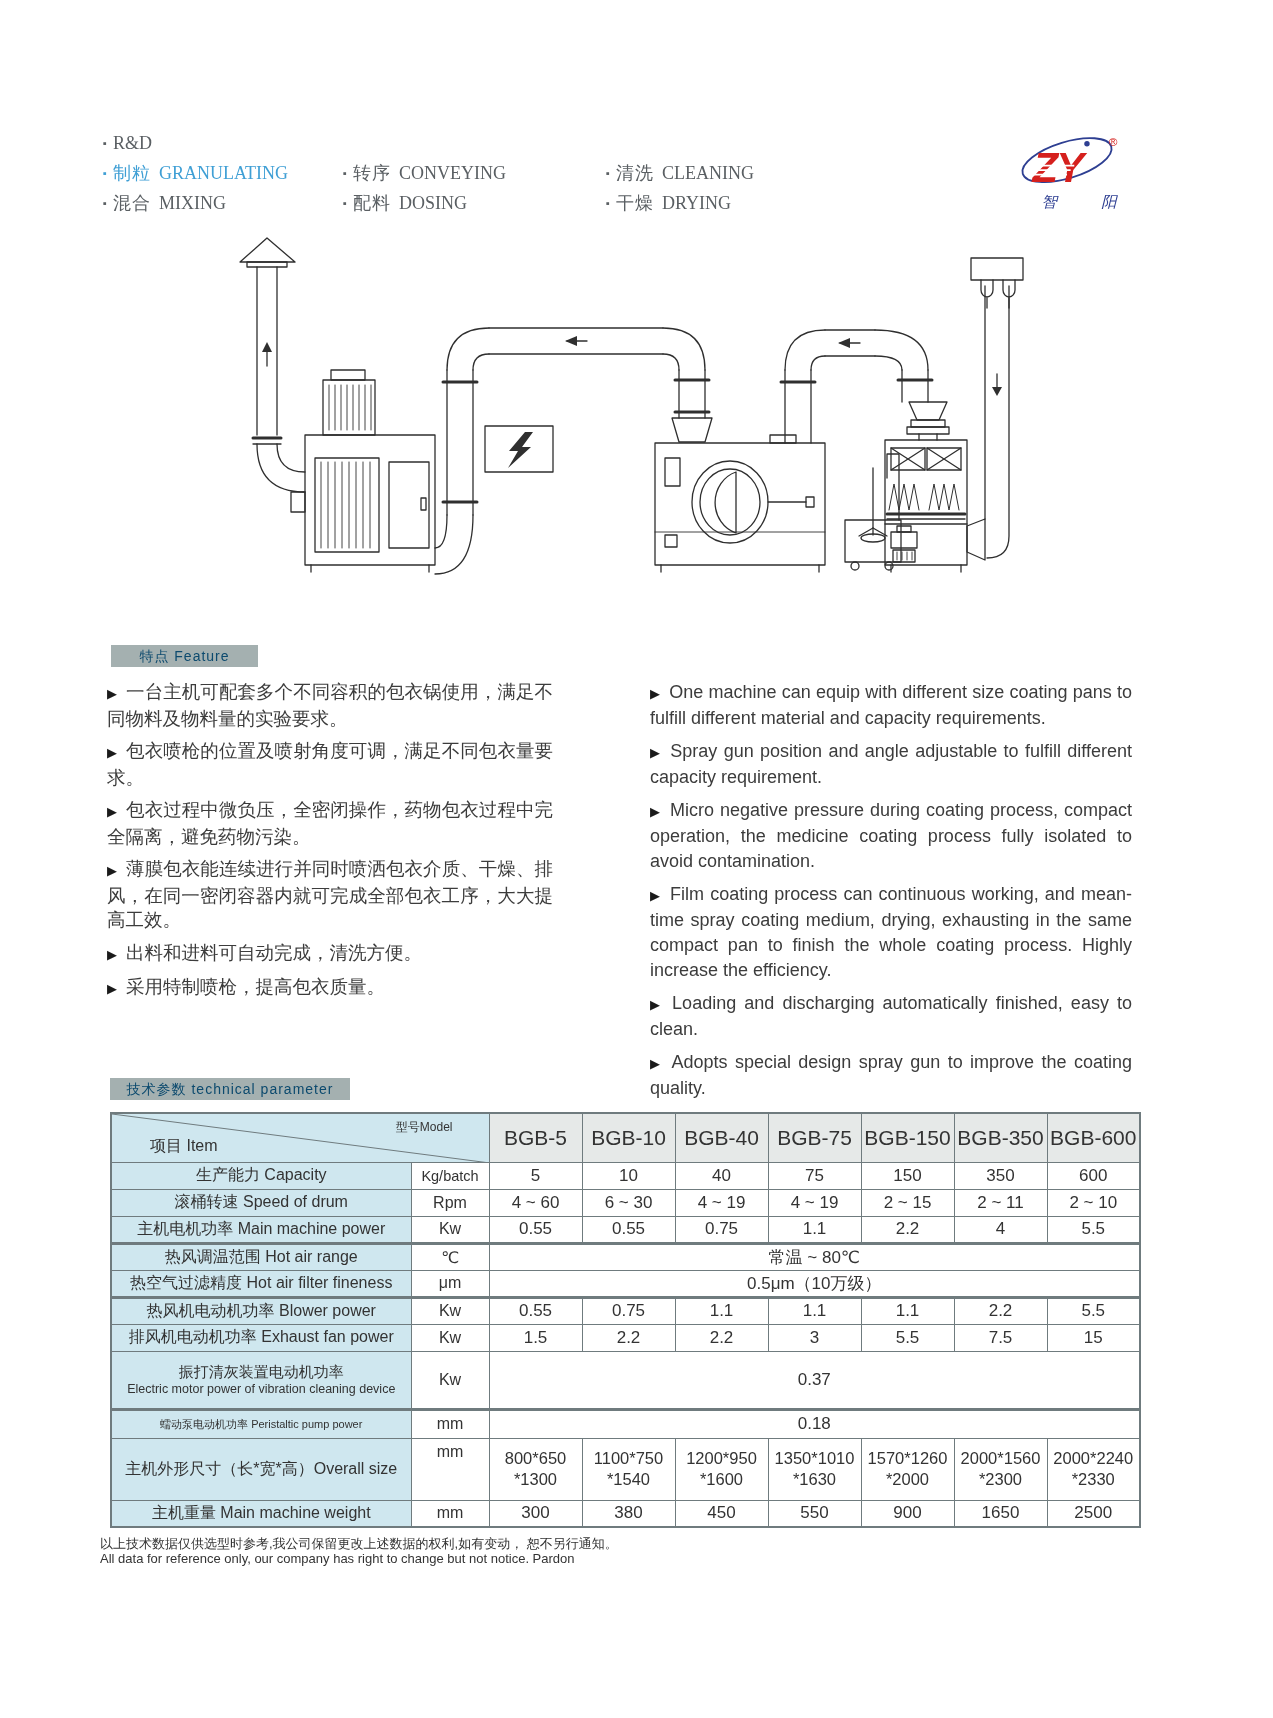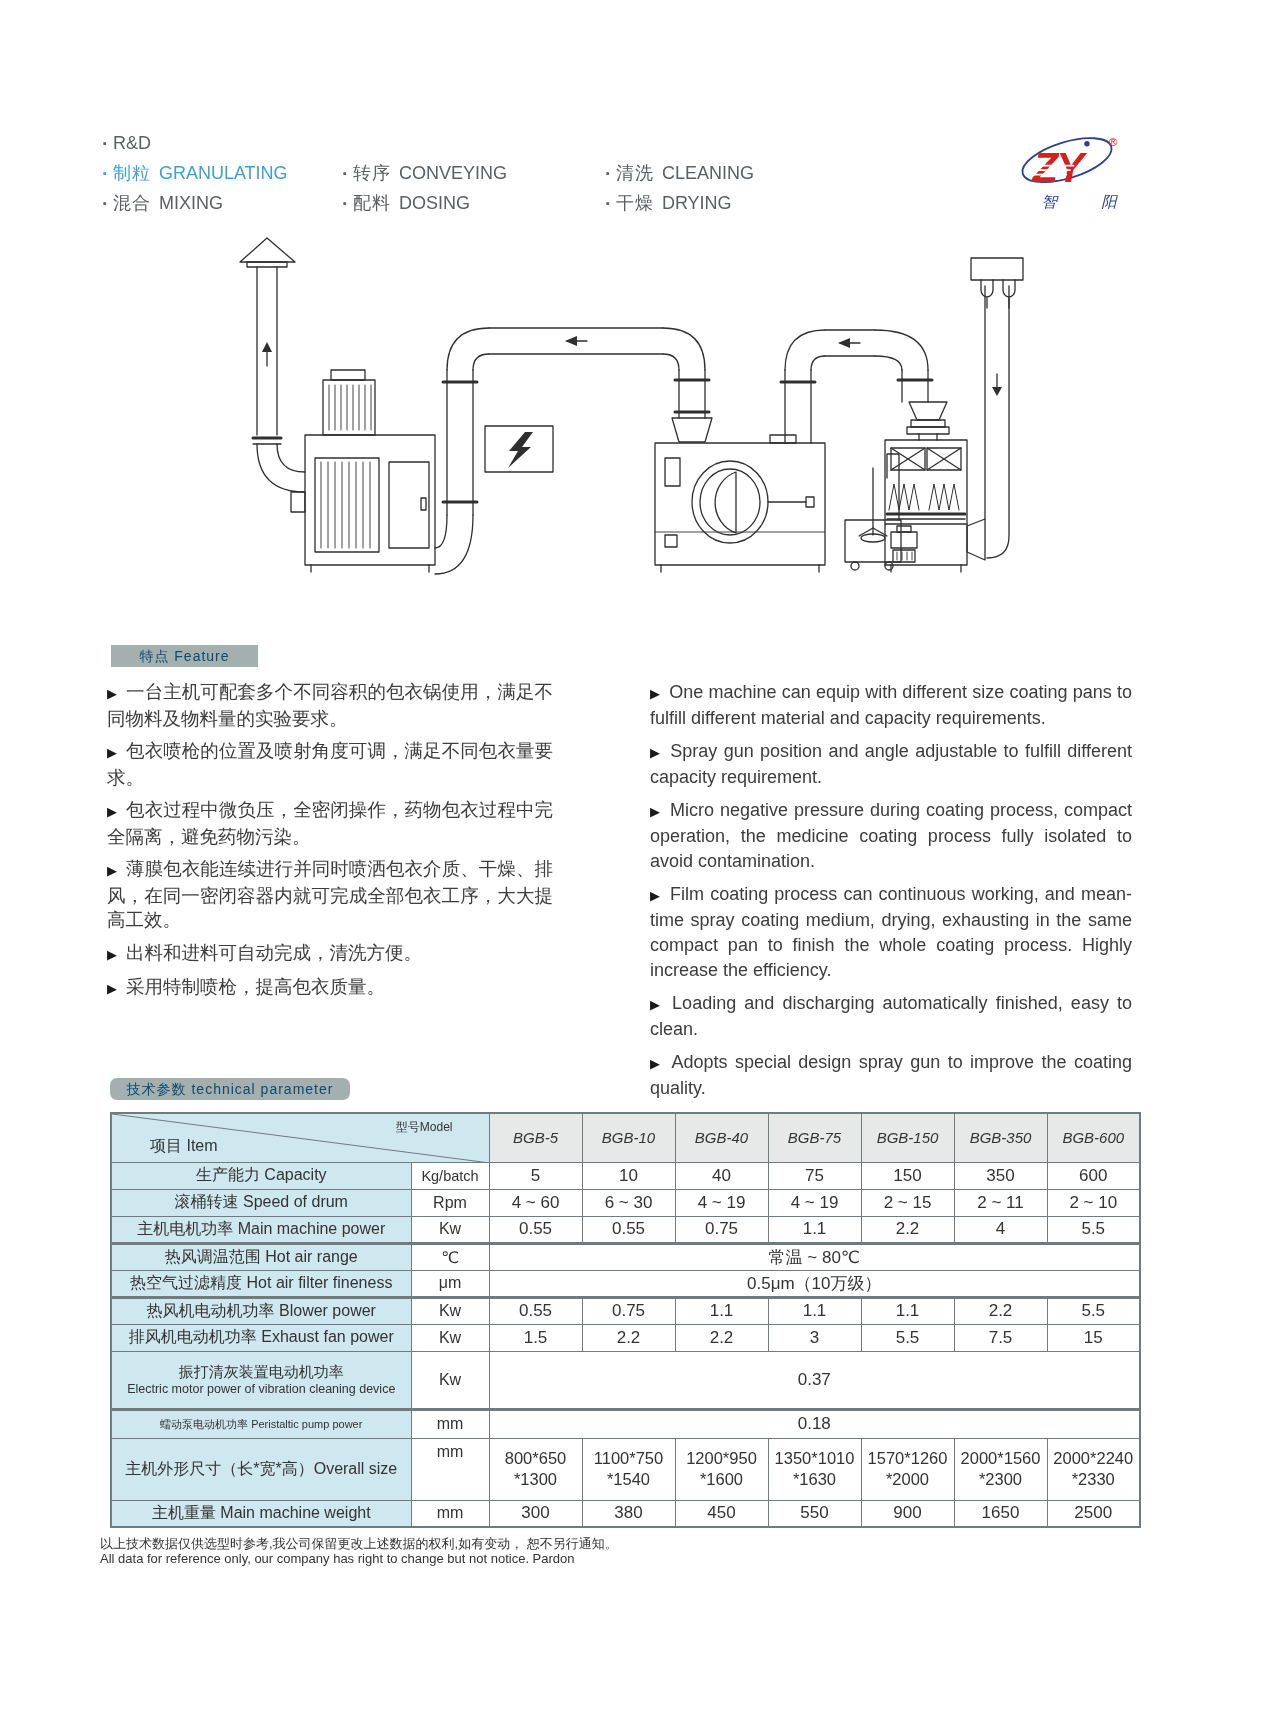--- a/index.html
+++ b/index.html
@@ -1,20 +1,20 @@
 <!DOCTYPE html>
 <html><head>
 <meta charset="utf-8">
 <style>
   html,body{margin:0;padding:0;background:#fff;}
   .page{position:relative;width:1273px;height:1718px;background:#fff;overflow:hidden;
         font-family:"Liberation Sans","DejaVu Sans",sans-serif;color:#3a3a3a;}
   
   .menu-col{position:absolute;top:128px;}
-  .menu-item{height:30px;line-height:30px;font-size:18px;color:#5a5f63;white-space:nowrap;}
+  .menu-item{height:30px;line-height:30px;font-size:18px;color:#5a5f63;white-space:nowrap;font-family:Liberation Serif, serif;}
   .menu-item .sq{font-size:11px;vertical-align:2px;margin-right:6px;color:#5a5f63;}
   .menu-item .zh{margin-right:8px;letter-spacing:1px;}
   .menu-item.active, .menu-item.active .sq{color:#3f9fd5;}
   .menu-item.blank{visibility:hidden;}
   
   .logo{position:absolute;left:1018px;top:122px;width:118px;height:92px;}
   
   .diagram{position:absolute;left:185px;top:230px;width:840px;height:355px;}
   .diagram svg{width:100%;height:100%;}
   .lineart{stroke:#2f2f2f;fill:none;stroke-width:1.3;stroke-linejoin:round;stroke-linecap:round;}
@@ -31,21 +31,21 @@
   .bul-en{font-size:18px;line-height:25px;color:#3c3c3c;}
   
   table.params{position:absolute;left:110px;top:1112px;width:1028px;border-collapse:collapse;
         table-layout:fixed;font-size:17px;color:#333;}
   table.params td,table.params th{border:1px solid #6f7b7e;text-align:center;vertical-align:middle;
         padding:0 2px;overflow:hidden;font-weight:normal;}
   table.params{border:2px solid #6f7b7e;}
   tr.h-row{height:49px;}
   tr.n-row{height:27px;padding-left:9px;}
   td.lab{background:#cfe7ef;font-size:16px;}
-  th.model{background:#e6e9e8;font-size:15px;font-style:italic;}
+  th.model{background:#e6e9e8;font-size:21px;}
   td.unit{font-size:14.5px;}
   td.corner{background:#cfe7ef;position:relative;padding:0;}
   td.corner .c-item{position:absolute;left:38px;bottom:5px;font-size:16px;}
   td.corner .c-model{position:absolute;right:36px;top:5px;font-size:12px;}
   tr.tb td{border-bottom-width:3px;}
   td.two-line{line-height:17px;font-size:13px;}
   td.two-line .l1{font-size:15px;display:block;line-height:20px;}
   td.two-line .l2{font-size:12.5px;display:block;line-height:15px;}
   tr.size-row{height:62px;}
   tr.size-row td.unit{vertical-align:top;padding-top:4px;}
@@ -274,21 +274,21 @@
 
   <div class="bullets bul-en" style="left:642px;top:672px;width:498px;">
     <p class="bul"><span class="tri">▶</span><span>One machine can equip with different size coating pans to fulfill different material and capacity requirements.</span></p>
     <p class="bul"><span class="tri">▶</span><span>Spray gun position and angle adjustable to fulfill different capacity requirement.</span></p>
     <p class="bul"><span class="tri">▶</span><span>Micro negative pressure during coating process, compact operation, the medicine coating process fully isolated to avoid contamination.</span></p>
     <p class="bul"><span class="tri">▶</span><span>Film coating process can continuous working, and mean-time spray coating medium, drying, exhausting in the same compact pan to finish the whole coating process. Highly increase the efficiency.</span></p>
     <p class="bul"><span class="tri">▶</span><span>Loading and discharging automatically finished, easy to clean.</span></p>
     <p class="bul"><span class="tri">▶</span><span>Adopts special design spray gun to improve the coating quality.</span></p>
   </div>
 
-  <div class="chip" style="left:110px;top:1078px;width:240px;border-radius:7px;">技术参数  technical parameter</div>
+  <div class="chip" style="left:110px;top:1078px;width:240px;">技术参数  technical parameter</div>
 
   <table class="params">
     <colgroup>
       <col style="width:300px">
         <col style="width:78px">
       <col style="width:93px">
         <col style="width:93px">
         <col style="width:93px">
         <col style="width:93px">
         <col style="width:93px">

